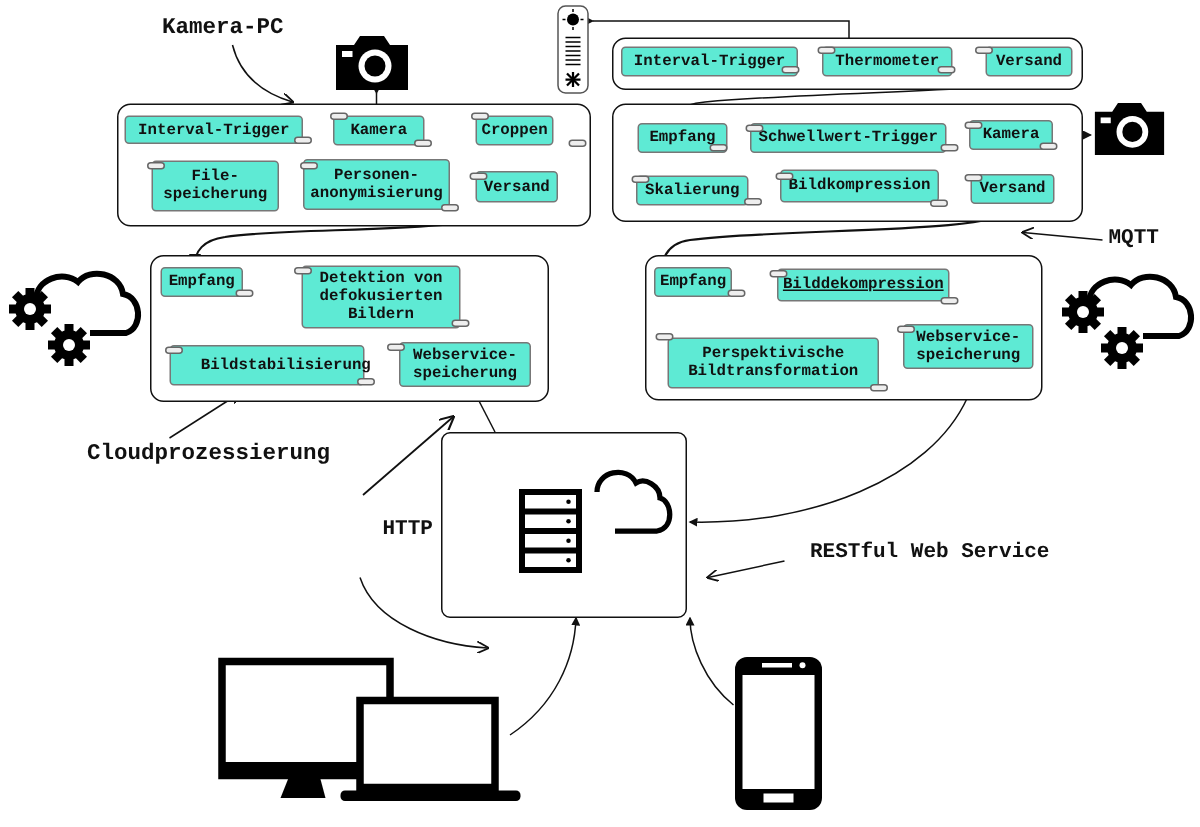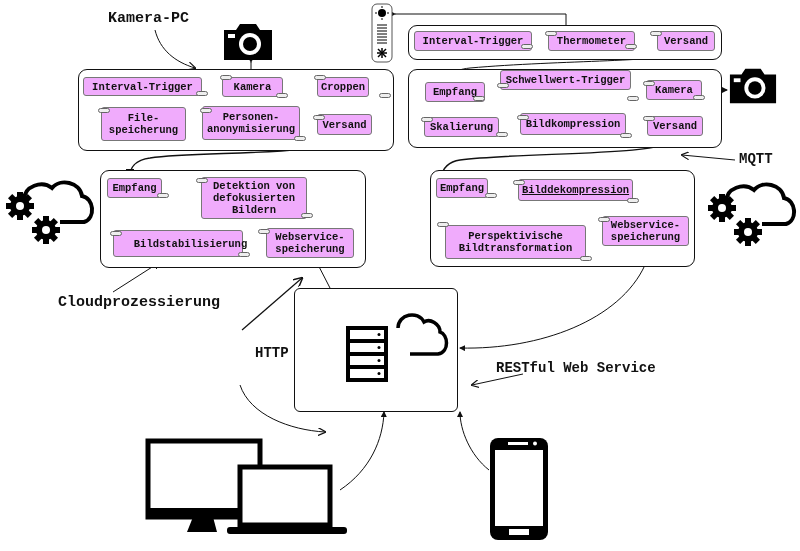--- a/index.html
+++ b/index.html
@@ -1,20 +1,20 @@
 <!DOCTYPE html>
 <html><head>
 <meta charset="utf-8">
 <style>
   html, body { margin:0; padding:0; background:#ffffff; }
   body { width:800px; height:551px; position:relative; overflow:hidden;
          font-family:"Liberation Mono", "DejaVu Sans Mono", monospace; color:#111; }
   svg#diagram { position:absolute; left:0; top:0; width:800px; height:551px; }
   .group { position:absolute; border:1.6px solid #111; border-radius:9px; background:#fff; box-sizing:border-box; }
-  .node { position:absolute; border:1px solid #777; border-radius:3px; background:#f0abfc; box-sizing:border-box;
+  .node { position:absolute; border:1px solid #777; border-radius:3px; background:#5eead4; box-sizing:border-box;
           font-weight:bold; font-size:10.5px; line-height:12px; text-align:center;
           display:flex; align-items:center; justify-content:center; white-space:pre-line; padding:0 3px; }
   .label { position:absolute; font-weight:bold; white-space:nowrap; }
   .label.big { font-size:15px; }
   .label.mid { font-size:14px; }
   .port { position:absolute; width:12px; height:5px; border:1px solid #666; border-radius:3px; background:#eee; box-sizing:border-box; }
   .server-box { position:absolute; left:294px; top:288px; width:164px; height:124px; border:1.5px solid #111; border-radius:6px; box-sizing:border-box; background:#fff; }
   .icon { position:absolute; }
 </style>
 </head>
@@ -85,40 +85,40 @@
     <path d="M488,196 C496,196 494,180 503,180"></path>
     <path d="M632,200 C650,204 645,210 620,210 L440,210 C432,212 434,222 438,222"></path>
     <path d="M588,257 C597,257 594,222 604,222"></path>
   </g>
 </svg>
 
 <div class="label big" style="left:108px;top:10px;">Kamera-PC</div>
 <div class="label mid" style="left:739px;top:151px;">MQTT</div>
 <div class="label big" style="left:58px;top:294px;">Cloudprozessierung</div>
 <div class="label mid" style="left:223px;top:345px;padding-left:32px;">HTTP</div>
-<div class="label mid" style="left:496px;top:360px;">RESTful Web Service</div>
+<div class="label mid" style="left:540px;top:360px;">RESTful Web Service</div>
 
 <div class="group" style="left:78px;top:69px;width:316px;height:82px;"></div>
 <div class="node" style="left:83px;top:77px;width:119px;height:19px;">Interval-Trigger</div>
 <div class="node" style="left:222px;top:77px;width:61px;height:20px;">Kamera</div>
 <div class="node" style="left:317px;top:77px;width:52px;height:20px;">Croppen</div>
 <div class="node" style="left:101px;top:107px;width:85px;height:34px;">File-
 speicherung</div>
 <div class="node" style="left:202px;top:106px;width:98px;height:34px;">Personen-
 anonymisierung</div>
 <div class="node" style="left:317px;top:114px;width:55px;height:21px;">Versand</div>
 
 <div class="group" style="left:408px;top:25px;width:314px;height:35px;"></div>
 <div class="node" style="left:414px;top:31px;width:118px;height:20px;">Interval-Trigger</div>
 <div class="node" style="left:548px;top:31px;width:87px;height:20px;">Thermometer</div>
 <div class="node" style="left:657px;top:31px;width:58px;height:20px;">Versand</div>
 
 <div class="group" style="left:408px;top:69px;width:314px;height:79px;"></div>
 <div class="node" style="left:425px;top:82px;width:60px;height:20px;">Empfang</div>
-<div class="node" style="left:500px;top:70px;width:131px;height:20px;">Schwellwert-Trigger</div>
+<div class="node" style="left:500px;top:82px;width:131px;height:20px;">Schwellwert-Trigger</div>
 <div class="node" style="left:646px;top:80px;width:56px;height:20px;">Kamera</div>
 <div class="node" style="left:424px;top:117px;width:75px;height:20px;text-align:right;">Skalierung</div>
 <div class="node" style="left:520px;top:113px;width:106px;height:22px;">Bildkompression</div>
 <div class="node" style="left:647px;top:116px;width:56px;height:20px;">Versand</div>
 
 <div class="group" style="left:100px;top:170px;width:266px;height:98px;"></div>
 <div class="node" style="left:107px;top:178px;width:55px;height:20px;">Empfang</div>
 <div class="node" style="left:201px;top:177px;width:106px;height:42px;">Detektion von
 defokusierten
 Bildern</div>

